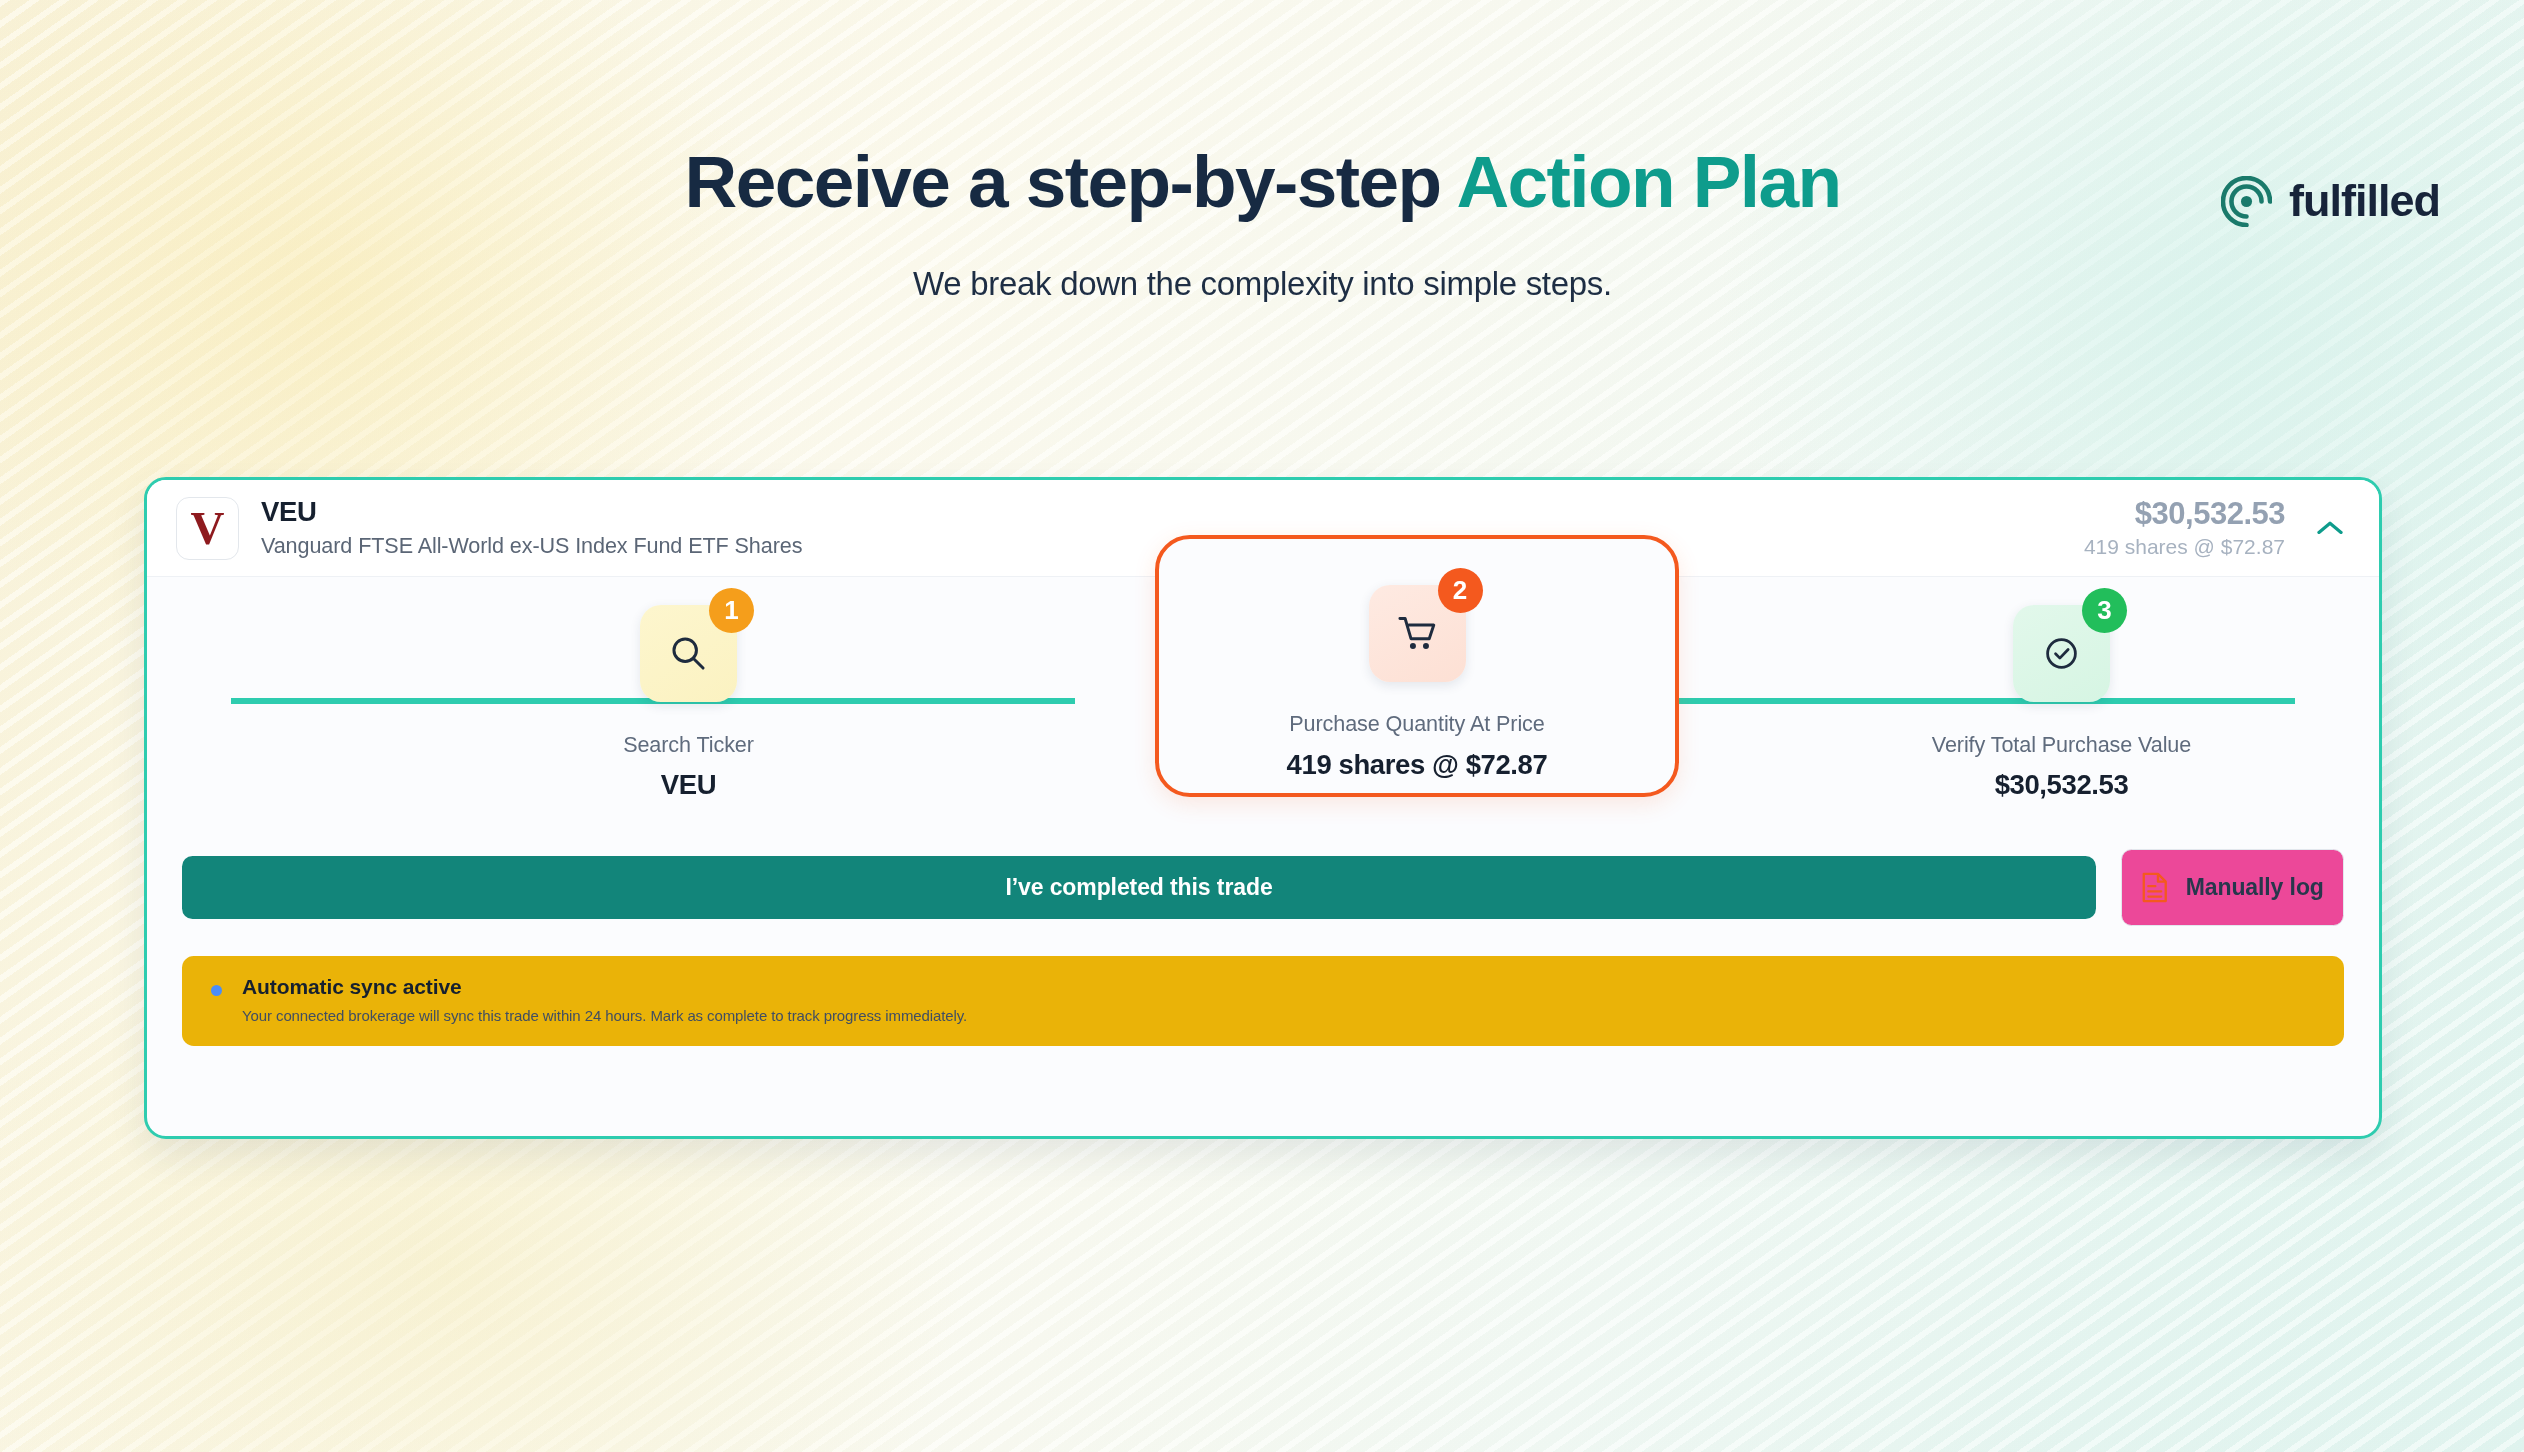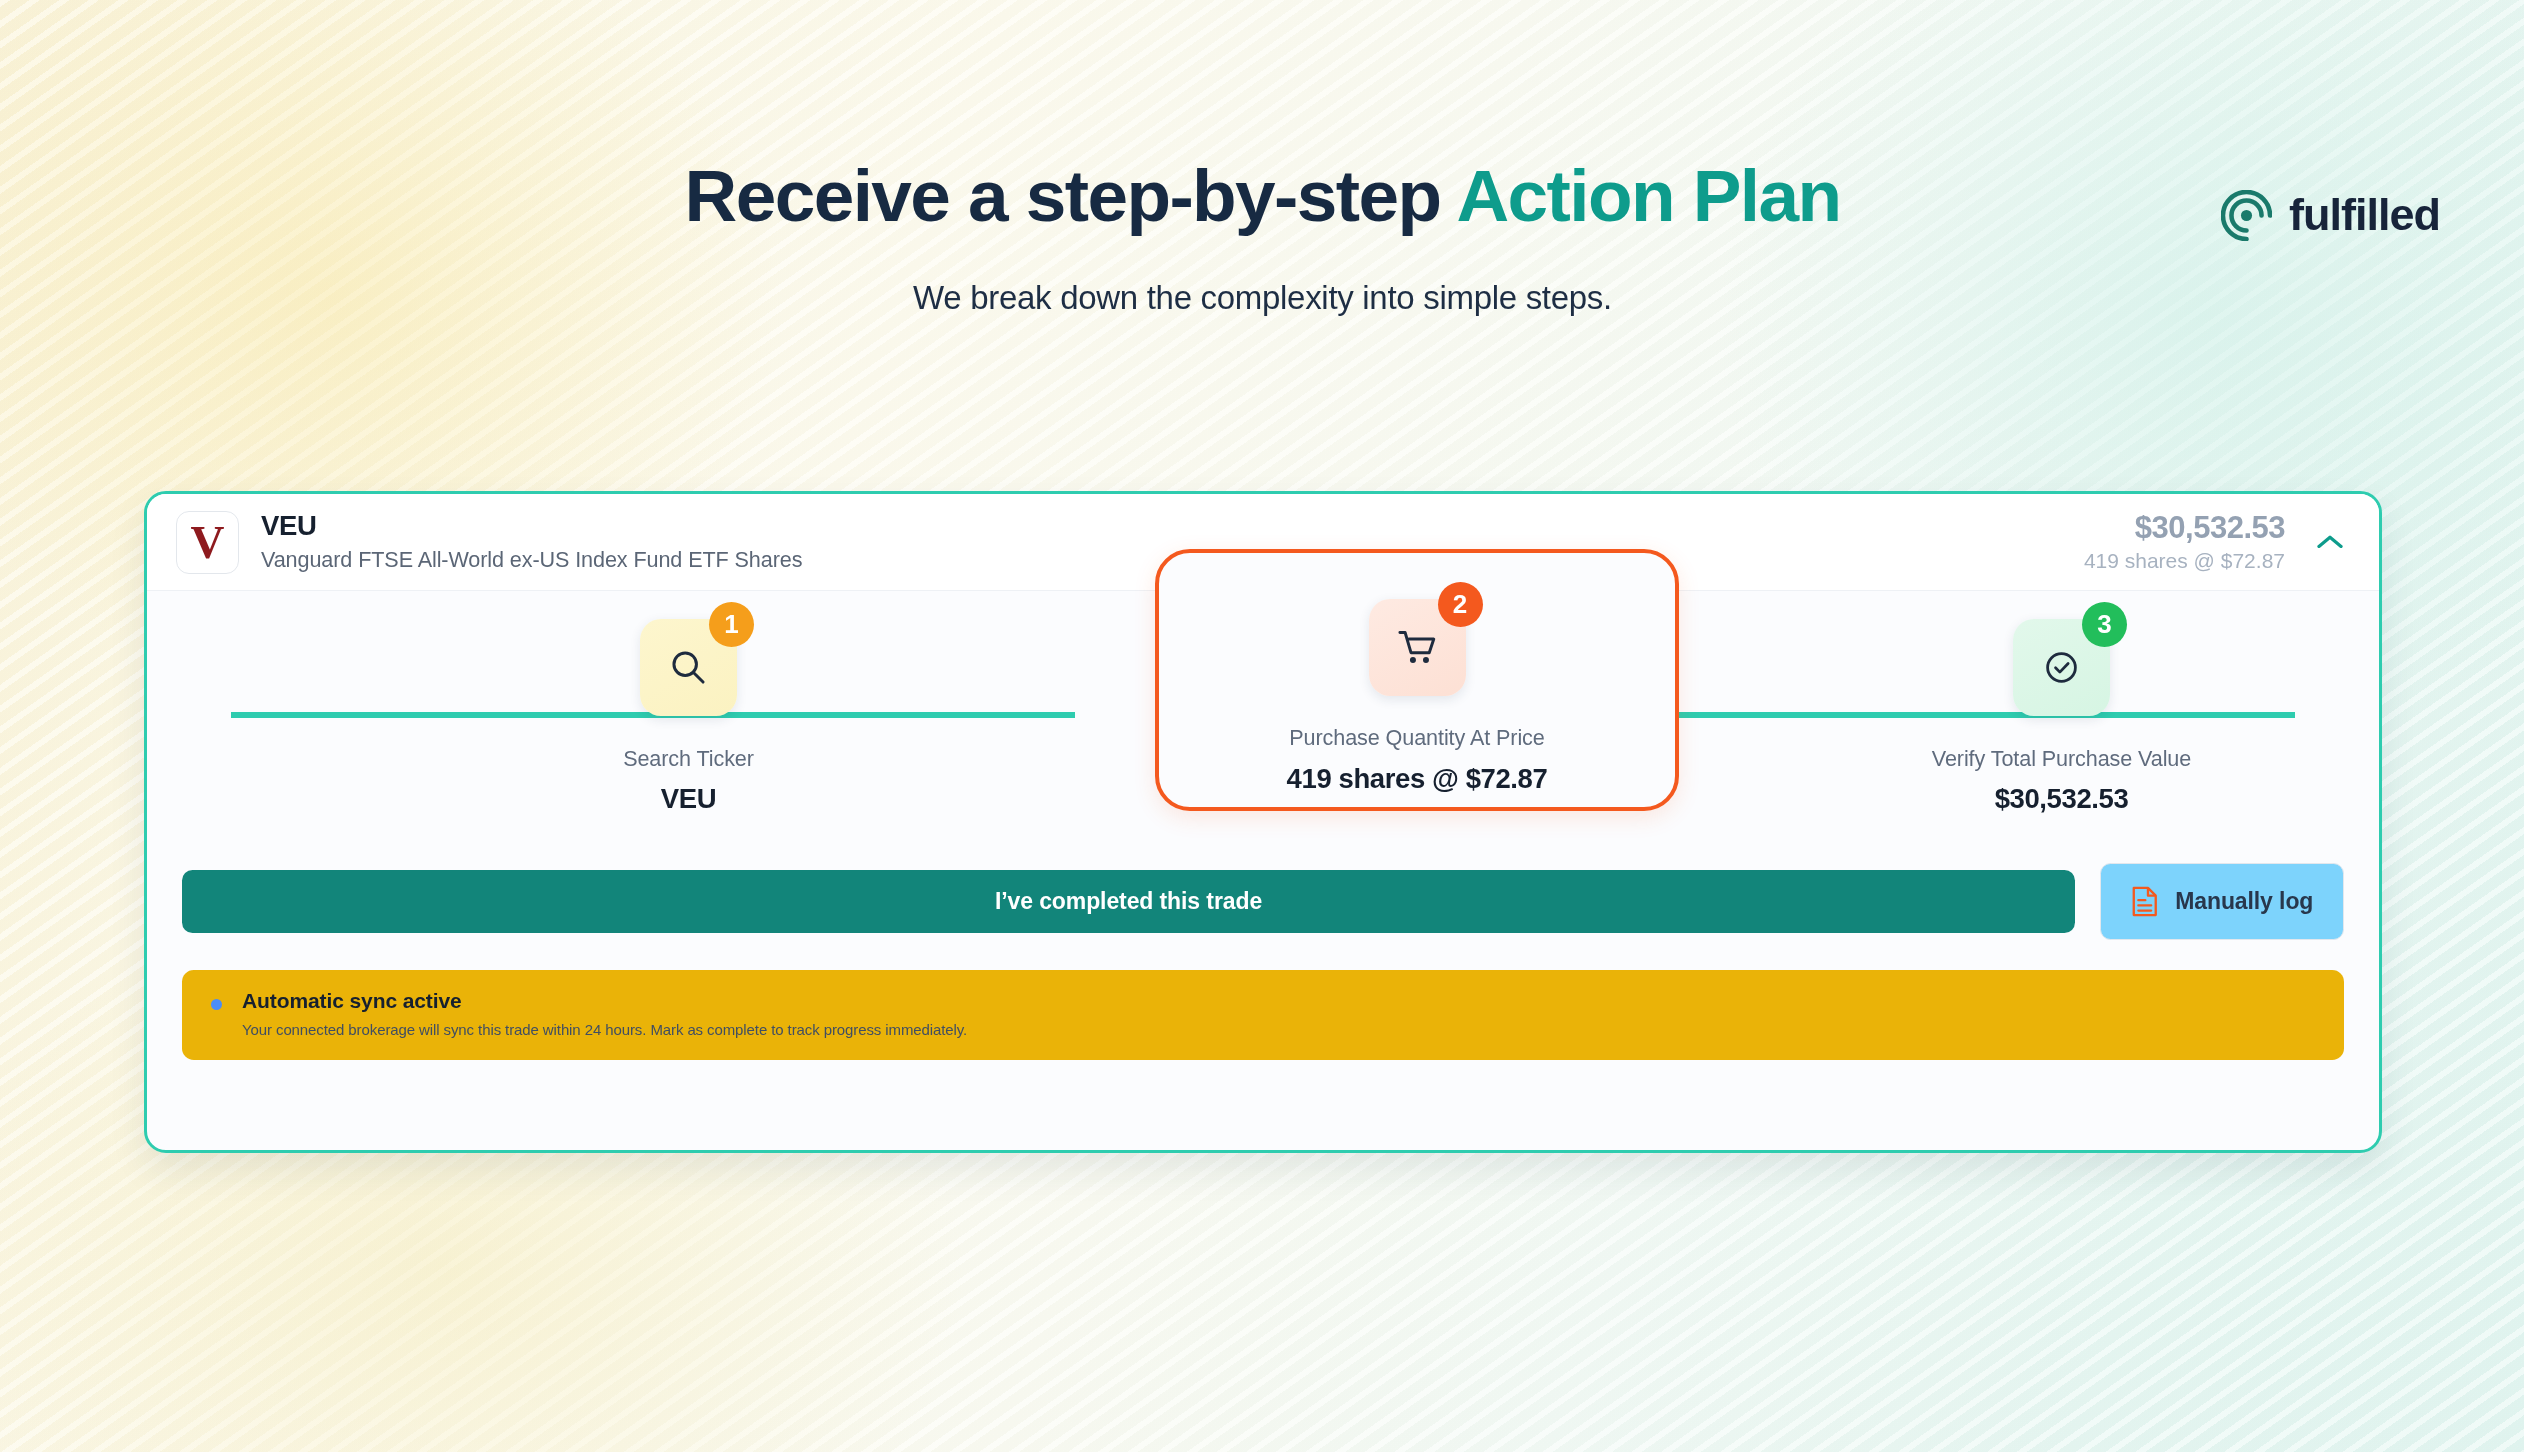--- a/index.html
+++ b/index.html
@@ -11,21 +11,21 @@
       repeating-linear-gradient(145deg, rgba(255,255,255,0.45) 0px, rgba(255,255,255,0.45) 5.9px, rgba(0,0,0,0.012) 5.9px, rgba(0,0,0,0.012) 17px),
       linear-gradient(110deg, #FBF4D8 0%, #FCF8E4 16%, #FDFBEE 33%, #FAFBF2 50%, #F2FAF5 68%, #E6F7F2 85%, #E2F6F1 100%);
   }
   .glow-a { position:absolute; left:-131px; top:-98px; width:918px; height:787px;
     background:radial-gradient(ellipse at center, rgba(248,228,150,0.40) 0%, rgba(248,228,150,0) 70%); pointer-events:none; }
   .glow-b { position:absolute; right:-170px; top:-144px; width:983px; height:918px;
     background:radial-gradient(ellipse at center, rgba(205,240,232,0.55) 0%, rgba(205,240,232,0) 70%); pointer-events:none; }
   .glow-c { position:absolute; left:-79px; bottom:-210px; width:1049px; height:787px;
     background:radial-gradient(ellipse at center, rgba(243,232,176,0.42) 0%, rgba(243,232,176,0) 70%); pointer-events:none; }
 
-  .wrap { position:relative; z-index:2;margin-top:14px; }
+  .wrap { position:relative; z-index:2; }
 
   
   .heading { text-align:center; padding-top:143px; }
   .h1 { font-size:73px; font-weight:700; letter-spacing:-1.6px; color:#172A42; line-height:1.06; }
   .h1 .accent { color:#0E9C8C; }
   .sub { margin-top:45px; font-size:33px; color:#1E2E44; letter-spacing:-0.3px; }
   .sub b { font-weight:400; }
 
   
   .card {
@@ -76,21 +76,21 @@
     box-shadow:0 6.6px 22px rgba(244,89,30,0.13);
     display:flex; flex-direction:column; align-items:center;
   }
   .step-hl .tile-holder { margin-top:46px; }
   .step-hl .step-label { margin-top:29px; }
 
   
   .btnrow { display:flex; align-items:center; padding:0 35px; gap:25px; margin-top:2.6px; }
   .btn-primary { flex:1; height:63px; background:#12857A; border-radius:10.5px; color:#fff;
     font-size:23px; font-weight:700; display:flex; align-items:center; justify-content:center; letter-spacing:-0.1px; }
-  .btn-secondary { width:244px; height:77px; background:#7dd3fc; border:1.3px solid #E2E7ED; border-radius:10.5px;
+  .btn-secondary { width:223px; height:77px; background:#ec4899; border:1.3px solid #E2E7ED; border-radius:10.5px;
     display:flex; align-items:center; justify-content:center; gap:17px;
     font-size:23px; font-weight:700; color:#28374C; letter-spacing:-0.1px; }
 
   
   .notice { margin:30px 35px 0; background:#eab308; border-radius:11.8px; padding:19.7px 29px 22px; position:relative; }
   .dot { position:absolute; left:29px; top:29px; width:11px; height:11px; border-radius:50%; background:#4C8DF6; }
   .notice-title { margin-left:31px; font-size:21px; font-weight:700; color:#16202F; letter-spacing:-0.1px; }
   .notice-body { margin-left:31px; margin-top:7.9px; font-size:15px; color:#414E62; letter-spacing:-0.1px; }
 
   

